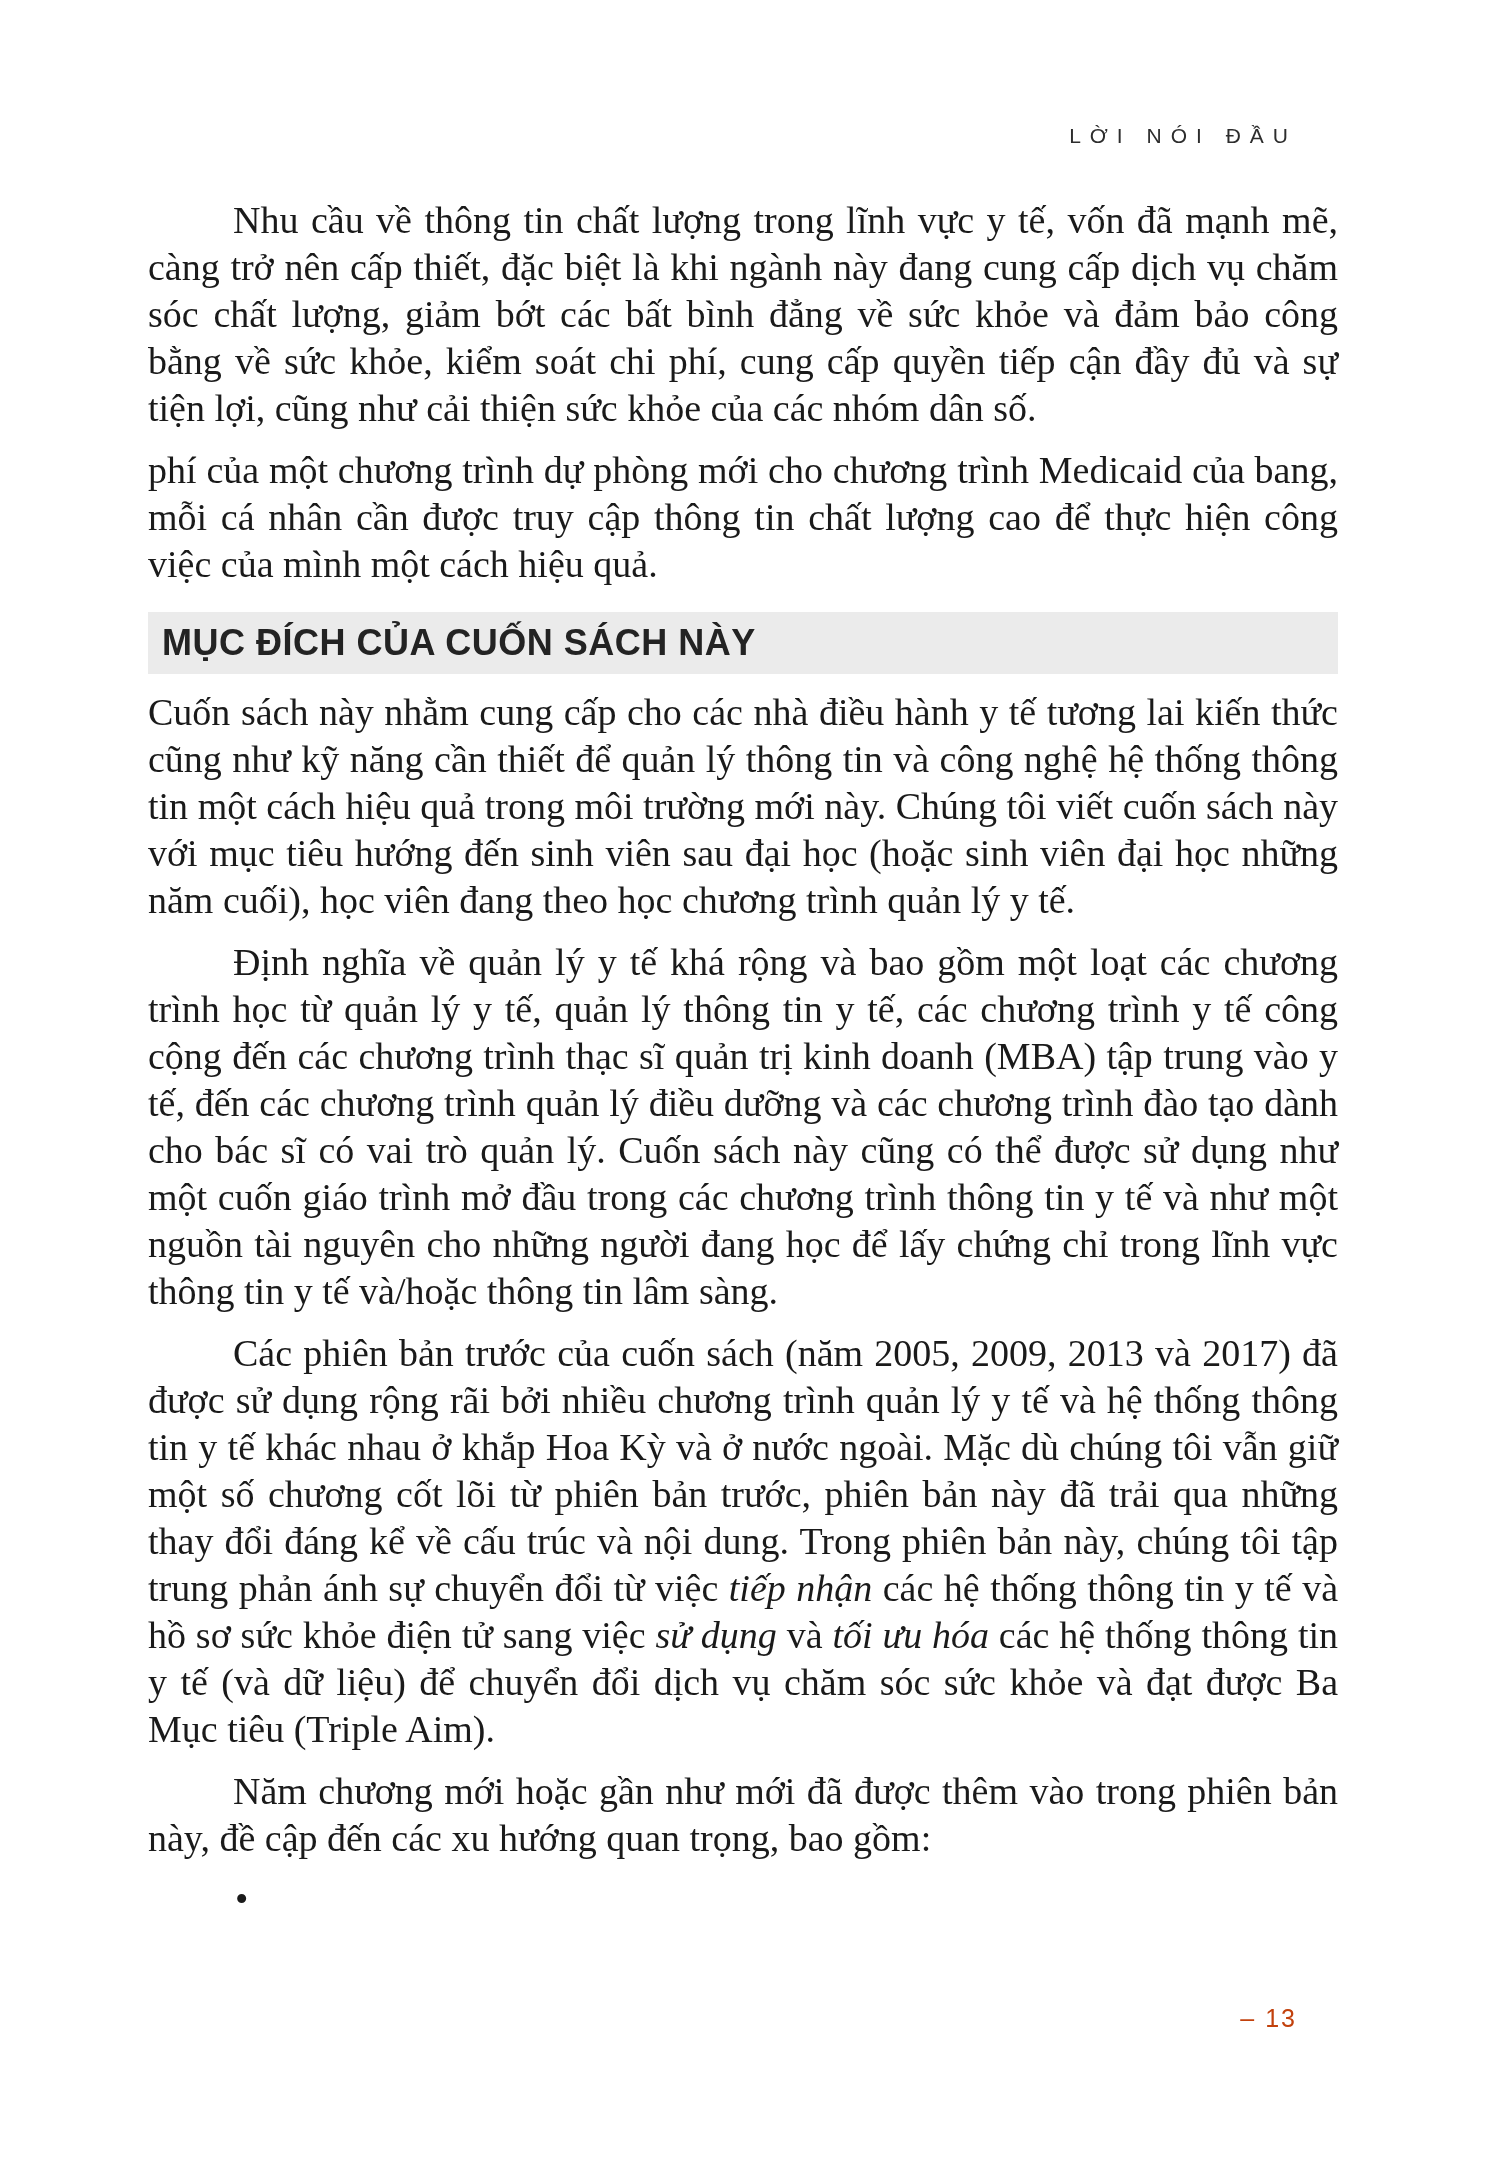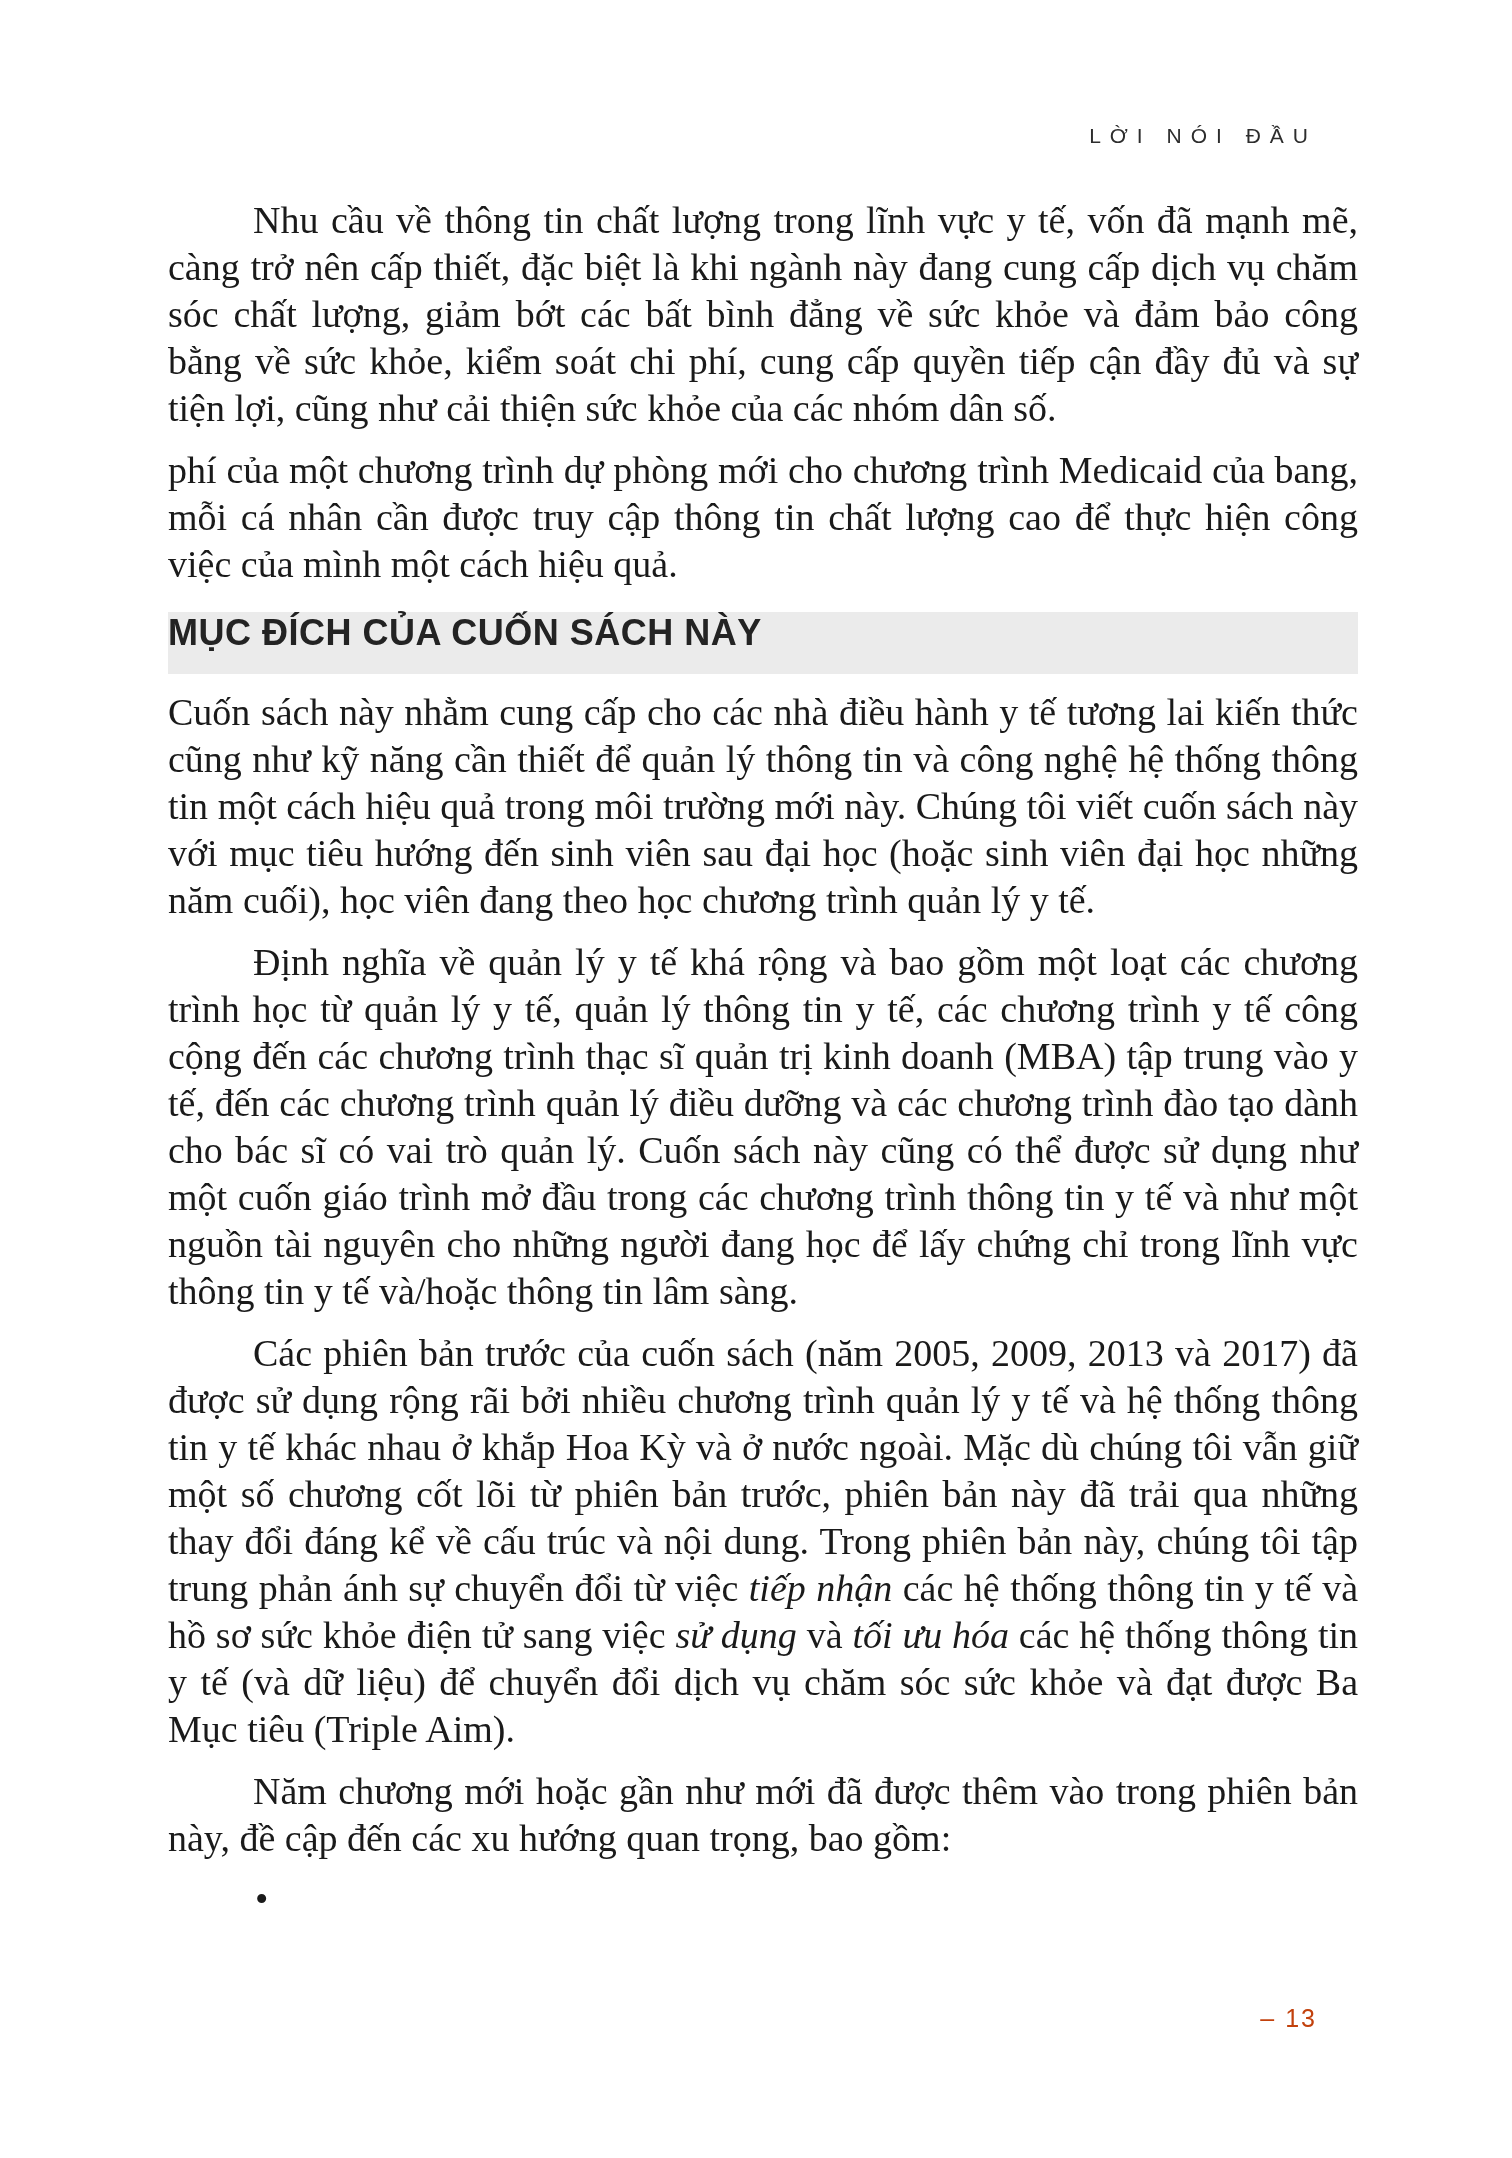--- a/index.html
+++ b/index.html
@@ -7,21 +7,20 @@
     margin: 0;
     padding: 0;
     background: #ffffff;
   }
   .page {
     position: relative;
     width: 1471px;
     height: 2158px;
     background: #ffffff;
     overflow: hidden;
-    margin-left: 20px;
   }
   .running-header {
     position: absolute;
     top: 124px;
     right: 174px;
     font-family: "Liberation Sans", sans-serif;
     font-size: 21px;
     font-weight: 400;
     letter-spacing: 9px;
     color: #2d2d2d;
@@ -42,20 +41,22 @@
     text-align: justify;
   }
   .para + .para { margin-top: 15px; }
   .indent { text-indent: 85px; }
   .section-bar {
     margin-top: 24px;
     margin-bottom: 15px;
     height: 62px;
     background: #ebebeb;
     display: flex;
+    align-items: center;
+    padding-left: 14px;
     box-sizing: border-box;
   }
   .section-title {
     margin: 0;
     font-family: "Liberation Sans", sans-serif;
     font-weight: 700;
     font-size: 36px;
     letter-spacing: 0.5px;
     color: #232323;
     white-space: nowrap;

